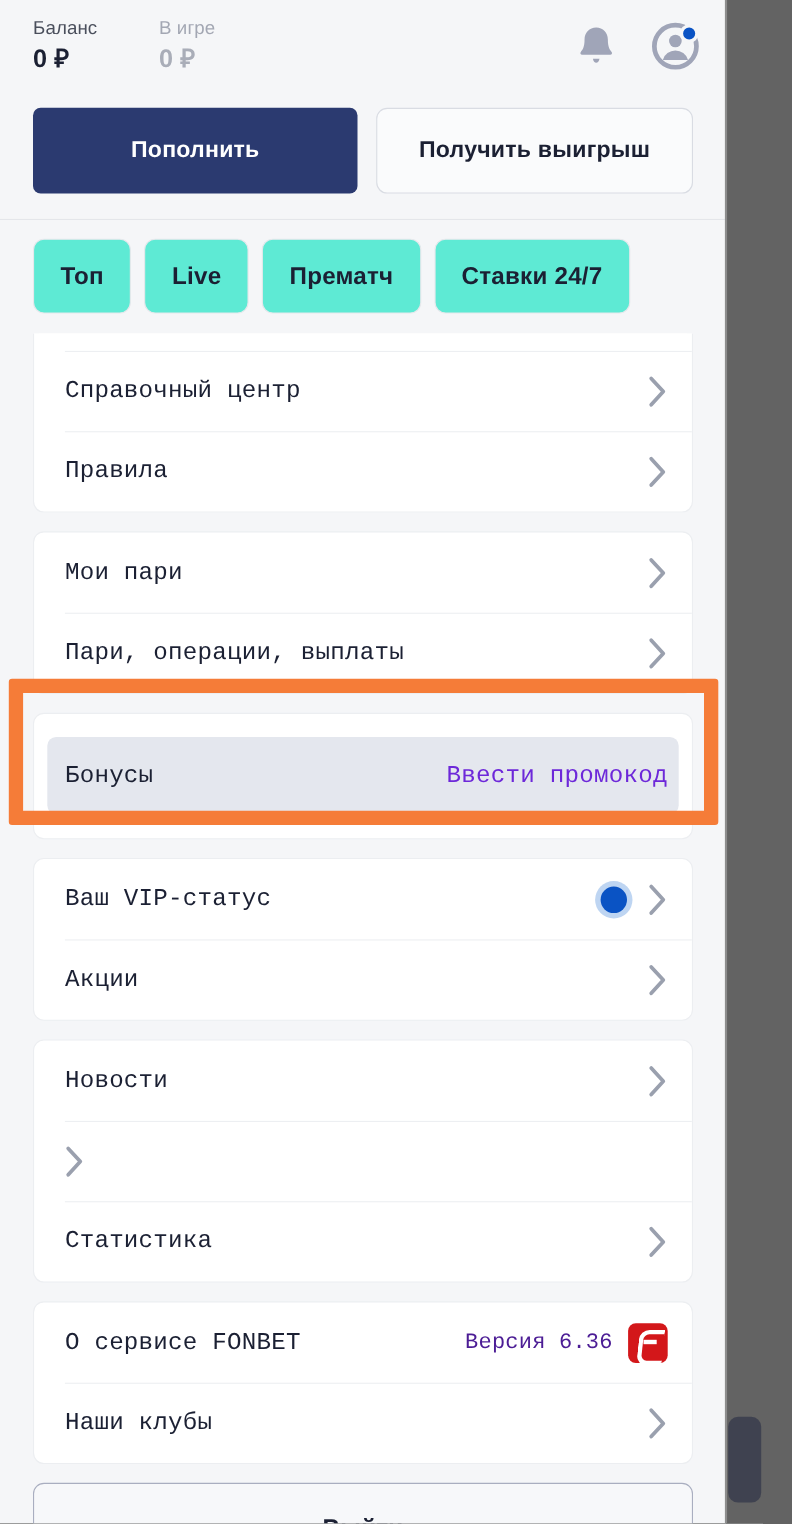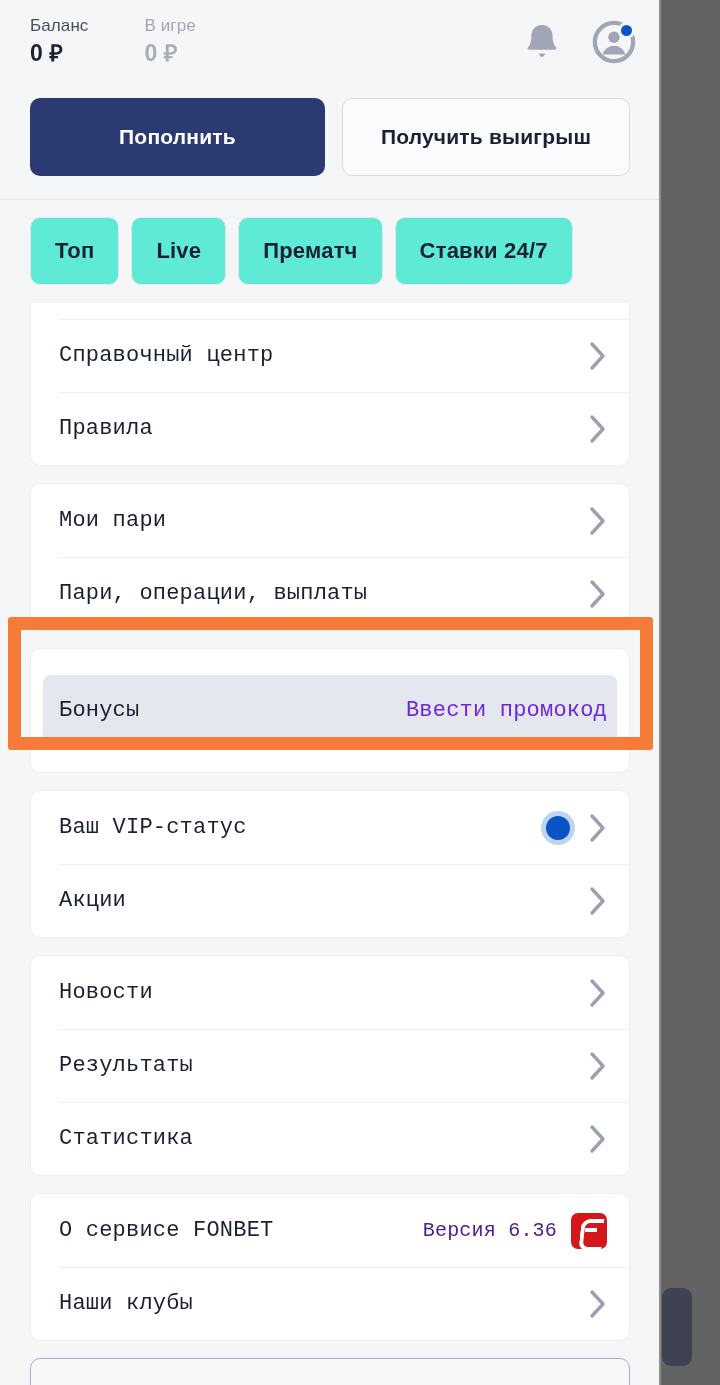--- a/index.html
+++ b/index.html
@@ -83,20 +83,21 @@
     display: flex; align-items: center; justify-content: center;
     font-size: 21px;
     font-weight: bold;
     letter-spacing: .2px;
     cursor: pointer;
   }
   .btn-primary {
     width: 295px;
     background: #2b3a70;
     color: #ffffff;
+    border-radius: 7px;
   }
   .btn-secondary {
     flex: 1;
     background: #fafbfc;
     color: #1b2033;
     border: 1px solid #d9dce3;
   }
   
   .tabs {
     display: flex;
@@ -185,21 +186,21 @@
   .promo-link {
     font-size: 22px;
     color: #6d28d9;
     letter-spacing: .2px;
     font-weight: normal;
   }
   
   .row.pressed {
     background: #e4e7ee;
     border-radius: 8px;
-    margin: 9px 12px;
+    margin: 4px 12px;
     padding-left: 16px;
     padding-right: 10px;
     height: 70px;
   }
   .row.pressed::before { display: none; }
   .card.bonus-card {
     padding: 17px 0 18px 0;
   }
   
   .fb-logo {
@@ -386,21 +387,20 @@
         <div class="card">
           <div class="row">
             <div class="row-label">Новости</div>
             <div class="row-right">
               <svg class="chev" viewBox="0 0 18 30">
                 <path d="M3 3 L14 15 L3 27" fill="none" stroke="#9aa0ae" stroke-width="3.4" stroke-linecap="round" stroke-linejoin="round"></path>
               </svg>
             </div>
           </div>
           <div class="row">
-            <div class="row-label">Результаты</div>
             <div class="row-right">
               <svg class="chev" viewBox="0 0 18 30">
                 <path d="M3 3 L14 15 L3 27" fill="none" stroke="#9aa0ae" stroke-width="3.4" stroke-linecap="round" stroke-linejoin="round"></path>
               </svg>
             </div>
           </div>
           <div class="row">
             <div class="row-label">Статистика</div>
             <div class="row-right">
               <svg class="chev" viewBox="0 0 18 30">

